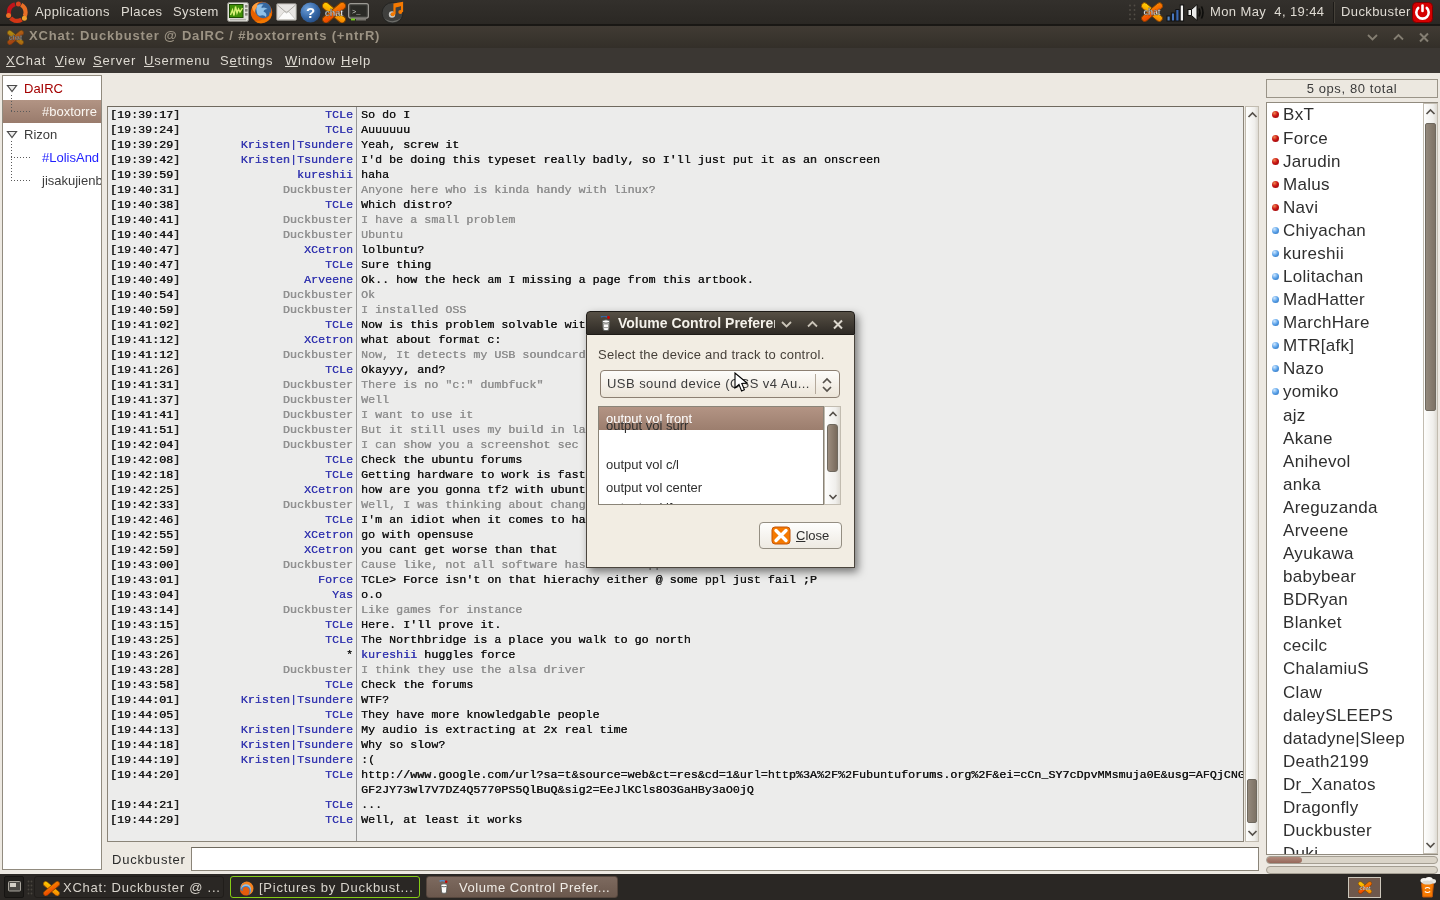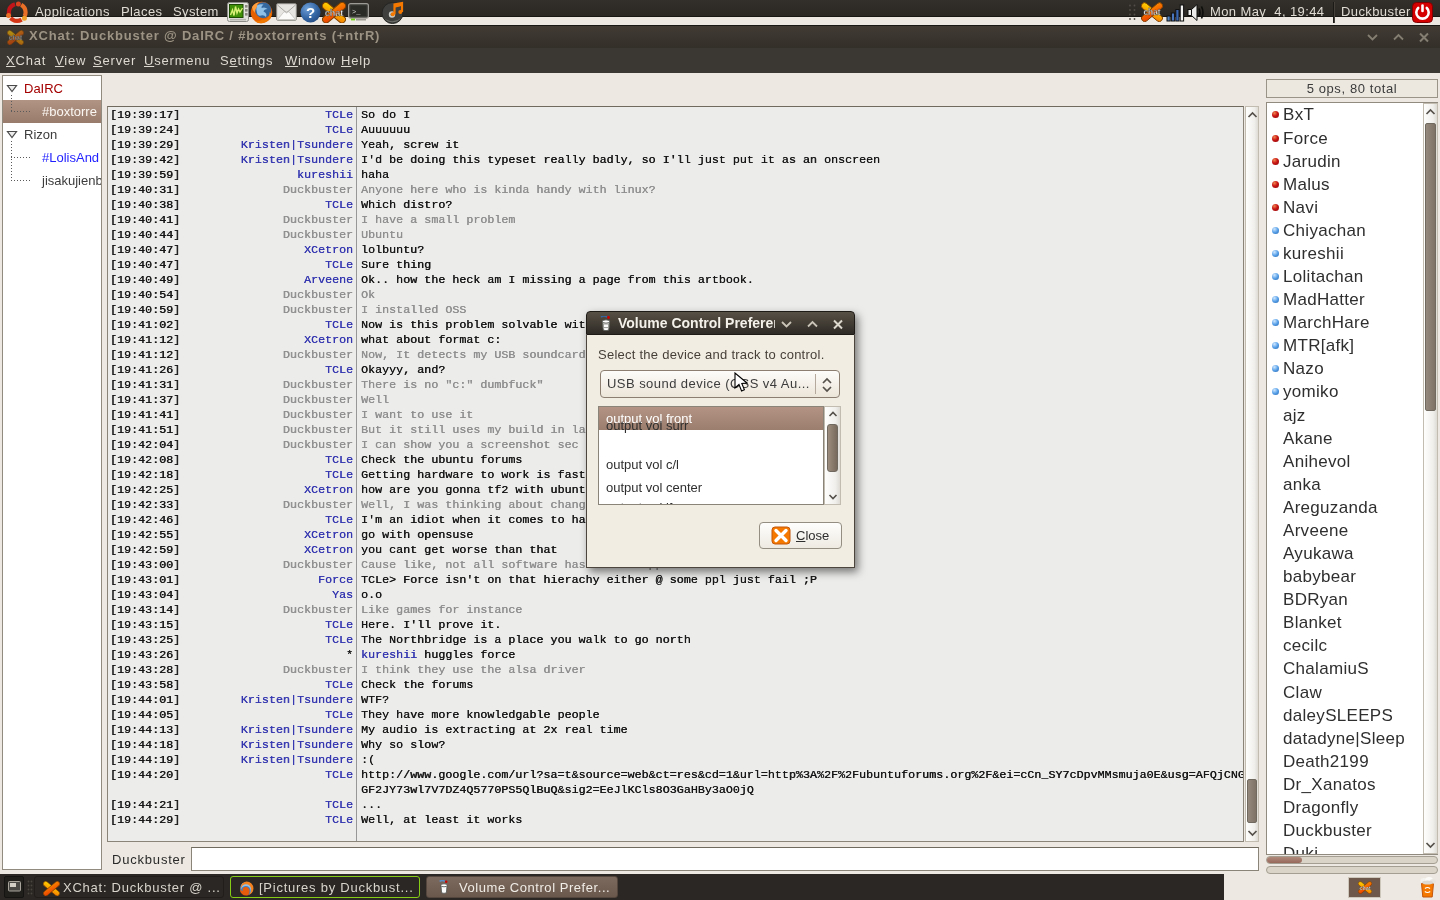--- a/index.html
+++ b/index.html
@@ -1,15 +1,15 @@
 <!DOCTYPE html>
 <html><head><meta charset="utf-8"><style>
 html,body{margin:0;padding:0;width:1440px;height:900px;overflow:hidden;background:#ede9e2;font-family:"Liberation Sans",sans-serif;}
 *{box-sizing:border-box;}
-#panel{position:absolute;left:0;top:0;width:1440px;height:17px;background:linear-gradient(#33302c,#2b2824);border-bottom:1px solid #191714;color:#dfdbd3;font-size:13px;}
+#panel{position:absolute;left:0;top:0;width:1440px;height:25px;background:linear-gradient(#33302c,#2b2824);border-bottom:1px solid #191714;color:#dfdbd3;font-size:13px;}
 #panel .menu{position:absolute;top:4px;letter-spacing:0.4px;}
 #titlebar{position:absolute;left:0;top:25px;width:1440px;height:23px;background:linear-gradient(#413b34,#332f29);border-top:1px solid #1a1815;color:#9c9384;font-weight:bold;font-size:13px;}
 #menubar{position:absolute;left:0;top:48px;width:1440px;height:25px;background:#3b3733;color:#dedad2;font-size:13px;}
 #menubar span{position:absolute;top:5px;letter-spacing:0.8px;}
 #content{position:absolute;left:0;top:73px;width:1440px;height:801px;background:#ede9e2;}
 u{text-decoration:underline;}
 
 #tree{position:absolute;left:2px;top:2px;width:100px;height:795px;background:#fff;border:1px solid #918b7f;overflow:hidden;}
 .trow{position:absolute;left:0;width:98px;height:23px;line-height:23px;font-size:13px;white-space:nowrap;}
 .dotv{position:absolute;width:1px;background-image:repeating-linear-gradient(#5a5a5a 0 1px,transparent 1px 3px);}
@@ -45,21 +45,21 @@
 #dlg{position:absolute;left:586px;top:311px;width:269px;height:257px;box-shadow:3px 4px 9px rgba(0,0,0,0.5);border-radius:4px 4px 0 0;}
 #dlgtitle{position:absolute;left:0;top:0;width:269px;height:24px;background:linear-gradient(#575045,#2e2a25);border:1px solid #1e1b17;border-radius:4px 4px 0 0;color:#f4f1ea;font-size:14px;font-weight:bold;line-height:22px;}
 #dlgbody{position:absolute;left:0;top:24px;width:269px;height:233px;background:#f2ede3;border:1px solid #4b453d;border-top:none;}
 #combo{position:absolute;left:13px;top:35px;width:240px;height:28px;border:1px solid #8c7f72;border-radius:4px;background:linear-gradient(#fdfcfa,#ece5d9);font-size:13px;color:#3c3c3c;line-height:26px;}
 #dlist{position:absolute;left:11px;top:71px;width:226px;height:99px;background:#fff;border:1px solid #8a8478;overflow:hidden;font-size:13px;color:#2f2f2f;}
 .drow{position:absolute;left:0;width:224px;height:23px;line-height:23px;padding-left:7px;}
 #dsel{background:linear-gradient(#b39484,#9c7e6e);color:#fff;}
 #dsb{position:absolute;left:237px;top:71px;width:17px;height:99px;background:linear-gradient(90deg,#fefefd,#f0efec 70%,#dedbd4);border:1px solid #c2bcb0;}
 #closebtn{position:absolute;left:172px;top:187px;width:83px;height:27px;background:linear-gradient(#fefefd,#eeeae2);border:1px solid #948e82;border-radius:4px;font-size:13px;color:#2e2e2e;}
 
-#taskbar{position:absolute;left:0;top:874px;width:1224px;height:26px;background:#2a2724;color:#d8d4cc;font-size:13px;}
+#taskbar{position:absolute;left:0;top:874px;width:1440px;height:26px;background:#2a2724;color:#d8d4cc;font-size:13px;}
 .tbtn{position:absolute;top:2px;height:22px;line-height:22px;white-space:nowrap;overflow:hidden;}
 </style></head>
 <body>
 
 <div id="panel">
   <svg style="position:absolute;left:5px;top:1px;" width="24" height="23" viewBox="0 0 24 23">
     <g fill="none" stroke-width="4.2">
       <path d="M16.2 3.8 A8.6 8.6 0 0 1 20.6 11.3 A8.6 8.6 0 0 1 19.6 15.3" stroke="#e96f26"></path>
       <path d="M16.6 18.6 A8.6 8.6 0 0 1 7.4 18.4 A8.6 8.6 0 0 1 5.6 17" stroke="#d43615"></path>
       <path d="M4.2 13.8 A8.6 8.6 0 0 1 3.9 11.3 A8.6 8.6 0 0 1 8.3 3.9 A8.6 8.6 0 0 1 10 3.2" stroke="#c1151a"></path>

